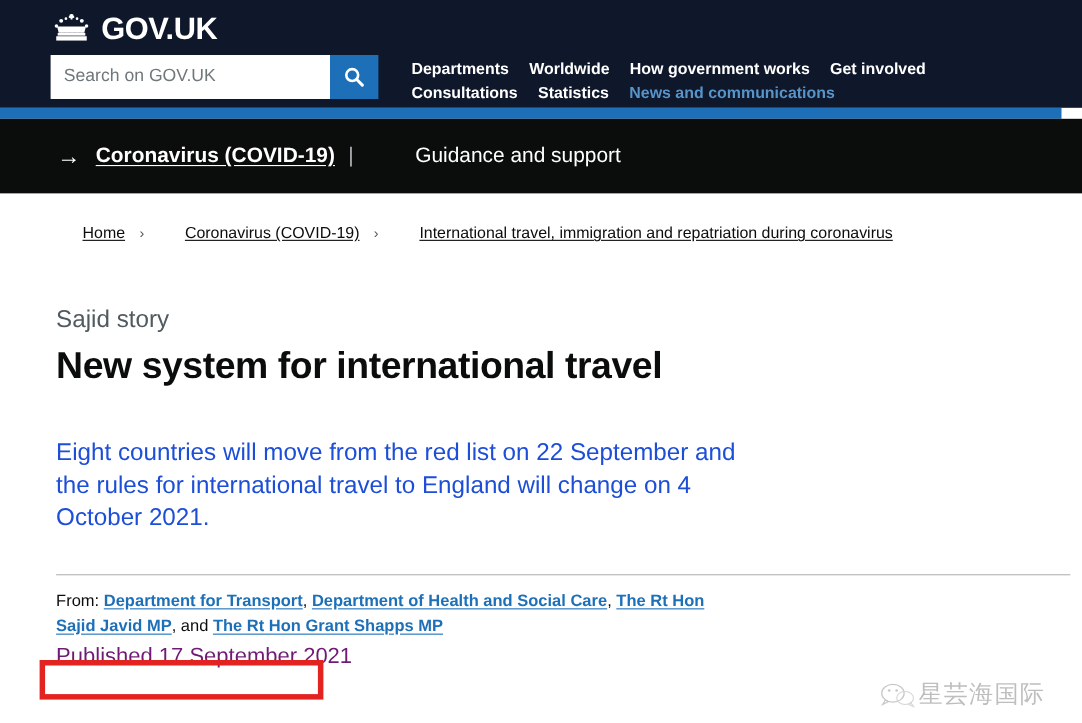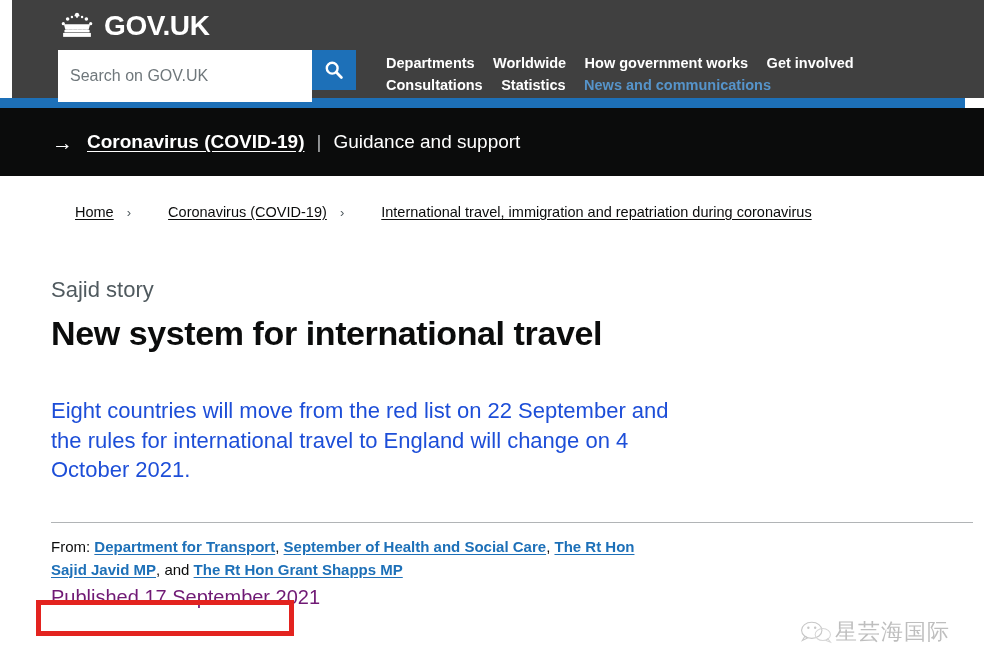--- a/index.html
+++ b/index.html
@@ -10,24 +10,23 @@
     width: 984px;
     height: 657px;
     background: #ffffff;
     font-family: "Liberation Sans", sans-serif;
     overflow: hidden;
     position: relative;
   }
 
   
   .gov-header {
-    background: #404040;
+    background: #0f172a;
     height: 98px;
     position: relative;
-    margin-left: 12px;
   }
   .header-inner {
     padding: 0 0 0 46px;
     display: flex;
     flex-direction: column;
   }
   .logo-row {
     display: flex;
     align-items: center;
     padding-top: 8px;
@@ -50,21 +49,21 @@
   .nav-row {
     display: flex;
     align-items: flex-start;
     margin-top: 6px;
   }
 
   
   .search-wrap {
     display: flex;
     width: 298px;
-    height: 52px;
+    height: 40px;
   }
   .search-input {
     flex: 1;
     border: none;
     outline: none;
     background: #ffffff;
     font-family: "Liberation Sans", sans-serif;
     font-size: 16px;
     color: #0b0c0c;
     padding: 0 12px;
@@ -139,20 +138,21 @@
   }
   .covid-divider {
     color: #b1b4b6;
     margin: 0 12px;
     font-size: 19px;
     font-weight: 300;
   }
   .covid-sub {
     color: #ffffff;
     font-size: 19px;
+    margin-left: 44px;
   }
 
   
   .content {
     background: #ffffff;
     padding: 0 0 0 51px;
     position: relative;
     height: 491px;
     box-sizing: border-box;
   }
@@ -342,21 +342,21 @@
 
   <h1 class="page-title">New system for international travel</h1>
 
   <p class="lead">Eight countries will move from the red list on 22 September and the rules for international travel to England will change on 4 October 2021.</p>
 
   <div class="divider-rule"></div>
 
   <div class="from-block">
     <span>From:</span>
     <a class="from-link" href="#">Department for Transport</a><span>,</span>
-    <a class="from-link" href="#">September of Health and Social Care</a><span>,</span>
+    <a class="from-link" href="#">Department of Health and Social Care</a><span>,</span>
     <a class="from-link" href="#">The Rt Hon Sajid Javid MP</a><span>, and </span><a class="from-link" href="#">The Rt Hon Grant Shapps MP</a>
   </div>
 
   <div class="published">Published 17 September 2021</div>
 
   <div class="watermark">
     <svg class="wm-icon" viewBox="0 0 40 30">
       <ellipse cx="15" cy="13" rx="12" ry="9.5" fill="none" stroke="#9a9a9a" stroke-width="1.3"></ellipse>
       <path d="M7 20 L4 25 L10 22 Z" fill="none" stroke="#9a9a9a" stroke-width="1.3"></path>
       <circle cx="11" cy="10" r="1.4" fill="#9a9a9a"></circle>

